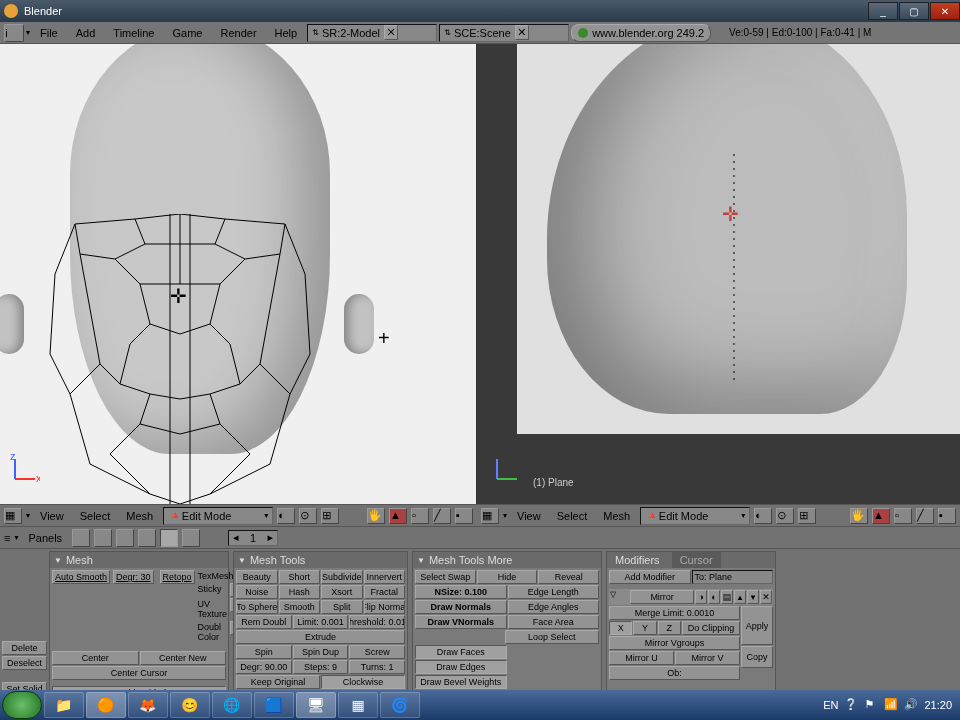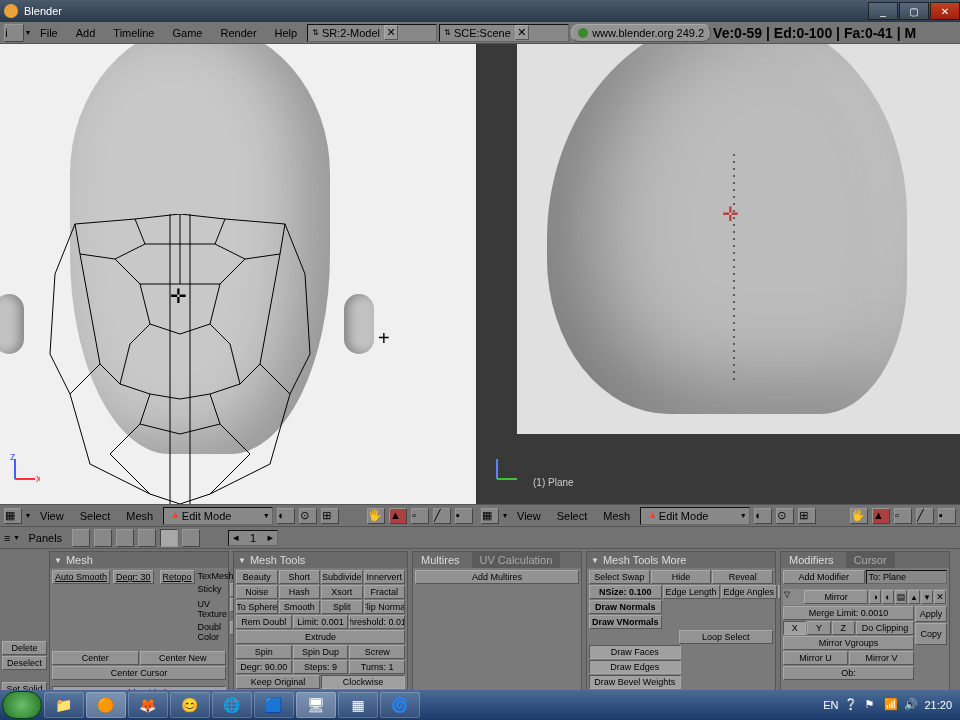--- a/index.html
+++ b/index.html
@@ -15,21 +15,21 @@
 
 
 .bmenubar { height:22px; background:#757575; display:flex; align-items:center; padding:0 4px; gap:2px; color:#000; border-bottom:1px solid #555; }
 .bicon { width:20px; height:18px; background:#888; border:1px outset #999; border-radius:2px; }
 .bmenu { padding:2px 8px; color:#000; }
 .dropdown { height:18px; background:#888; border:1px inset #666; display:flex; align-items:center; padding:0 4px; color:#000; position:relative; }
 .dropdown .tri { position:absolute; right:4px; font-size:8px; }
 .dropdown .xbtn { margin-left:4px; width:14px; text-align:center; background:#999; border:1px outset #aaa; }
 .pill { height:18px; padding:0 6px; background:#939393; border:1px outset #aaa; color:#000; border-radius:8px; display:flex; align-items:center; }
 .pill.green .dot { width:10px; height:10px; background:#3a8a2a; border-radius:50%; margin-right:4px; display:inline-block; }
-.stats { color:#000; font-size:14px; margin-left:0;font-weight:bold; }
+.stats { color:#000; font-size:10px; margin-left:16px; }
 
 
 .viewports { height:460px; display:flex; }
 .vp { position:relative; background:#e8e8e8; overflow:hidden; }
 .vp.left { width:477px; border-right:1px solid #333; background:#f0f0f0; }
 .vp.right { width:483px; background:#393939; }
 
 .head-front { position:absolute; left:70px; top:-20px; width:260px; height:430px; background:#c8c8c8; border-radius:130px 130px 100px 100px / 150px 150px 200px 200px; box-shadow:inset -30px -10px 60px rgba(0,0,0,0.25); }
 .ear-l { position:absolute; left:-6px; top:250px; width:30px; height:60px; background:#c2c2c2; border-radius:15px; box-shadow:inset -5px 0 10px rgba(0,0,0,0.3); }
 .ear-r { position:absolute; left:344px; top:250px; width:30px; height:60px; background:#c2c2c2; border-radius:15px; box-shadow:inset 5px 0 10px rgba(0,0,0,0.3); }
@@ -303,48 +303,39 @@
           <div class="btn">Keep Original</div>
           <div class="btn sel">Clockwise</div>
         </div>
       <div class="row">
           <div class="btn">Extrude Dup</div>
           <div class="num">Offset: 1.00</div>
         </div>
     </div>
   </div>
 
-  <div class="panel" style="width:170px;">
-    <div class="panel-hdr tabs">
-      <span>Multires</span>
-      <span class="off">UV Calculation</span>
-    </div>
-    <div class="panel-body">
-      <div class="btn">Add Multires</div>
-    </div>
-  </div>
 
   <div class="panel" style="width:190px;">
     <div class="panel-hdr">
         <span class="arrow">▼</span>
         <span>Mesh Tools More</span>
       </div>
     <div class="panel-body">
       <div class="row">
           <div class="btn">Select Swap</div>
           <div class="btn">Hide</div>
           <div class="btn">Reveal</div>
         </div>
       <div class="row">
         <div style="flex:1;display:flex;flex-direction:column;gap:1px;font-weight:bold;">
           <div class="num">NSize: 0.100</div>
           <div class="btn">Draw Normals</div>
           <div class="btn">Draw VNormals</div>
         </div>
-        <div style="flex:1;display:flex;flex-direction:row;gap:1px;">
+        <div style="flex:1;display:flex;flex-direction:column;gap:1px;">
           <div class="btn">Edge Length</div>
           <div class="btn">Edge Angles</div>
           <div class="btn">Face Area</div>
         </div>
       </div>
       <div class="row">
         <div style="flex:1"></div>
         <div class="btn" style="flex:1">Loop Select</div>
       </div>
       <div class="row">
@@ -394,21 +385,21 @@
               <div class="btn" style="flex:3">Do Clipping</div>
             </div>
           <div class="btn">Mirror Vgroups</div>
           <div class="row">
               <div class="btn">Mirror U</div>
               <div class="btn">Mirror V</div>
             </div>
           <div class="txt">Ob:</div>
         </div>
         <div style="flex:0 0 32px;display:flex;flex-direction:column;gap:1px;">
-          <div class="btn" style="height:16px">Apply</div>
+          <div class="btn" style="height:39px">Apply</div>
           <div class="btn" style="height:22px">Copy</div>
         </div>
       </div>
     </div>
   </div>
 
 </div>
 
 <div class="taskbar">
   <div class="start"></div>

